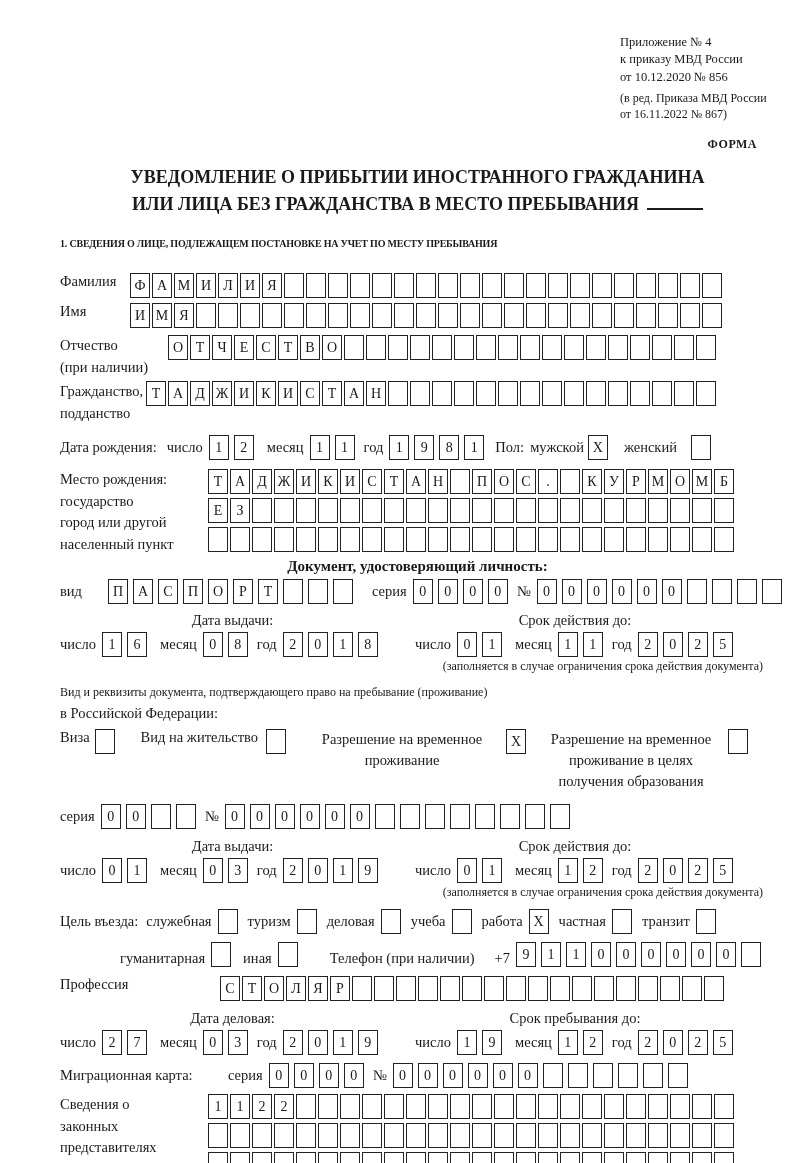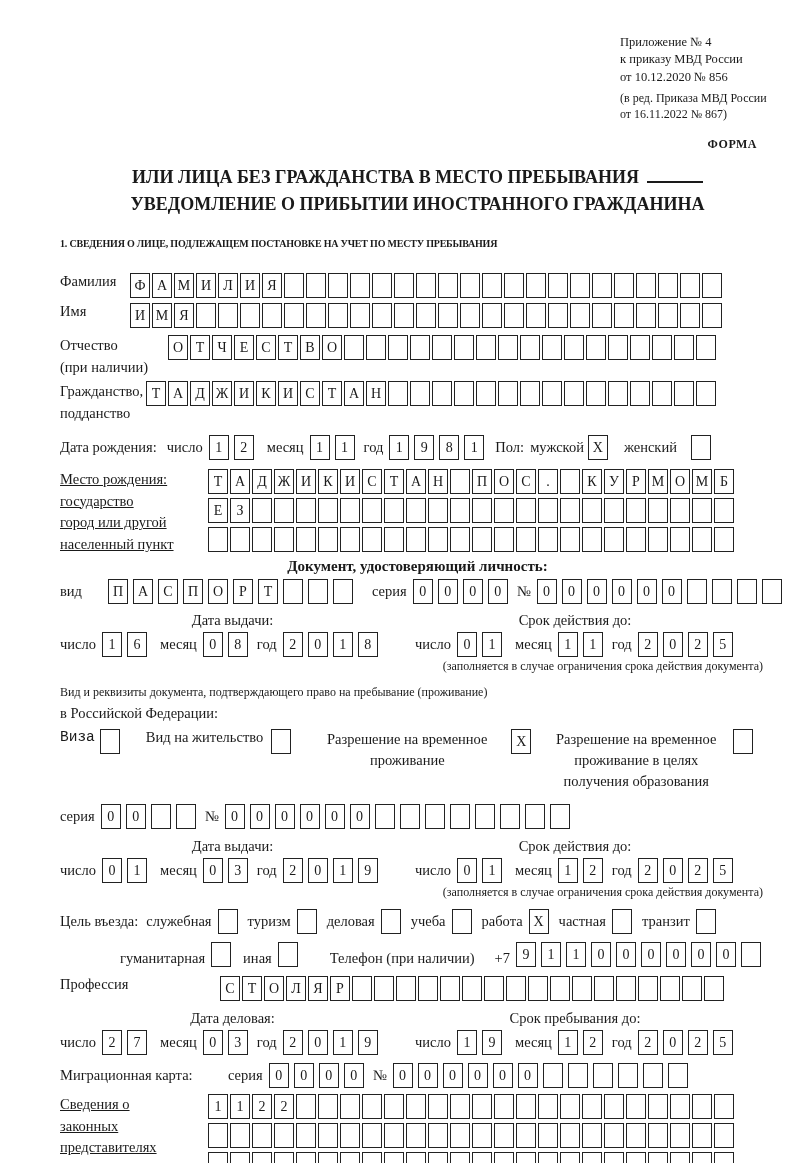--- a/index.html
+++ b/index.html
@@ -13,21 +13,21 @@
   .appendix .gap{height:4px;}
   .forma{margin-top:14px;margin-right:18px;text-align:right;font-weight:bold;font-size:12px;letter-spacing:.5px;}
   .title{margin-top:12px;text-align:center;font-weight:bold;font-size:18px;line-height:1.5;}
   .blank-line{display:inline-block;width:56px;border-bottom:2px solid #1a1a1a;height:12px;margin-left:8px;}
   .sec-head{margin-top:20px;font-weight:bold;font-size:10px;letter-spacing:-.2px;white-space:nowrap;}
 
   
   .row{display:flex;align-items:flex-start;margin-top:5px;font-size:14.5px;white-space:nowrap;}
   .lbl{flex:none;}
   .lblblock{flex:none;line-height:1.5;}
-  .w70{width:70px;}.w86{width:86px;}.w108{width:108px;}.w148{width:148px;text-decoration:underline;}.w160{width:160px;}
+  .w70{width:70px;}.w86{width:86px;}.w108{width:108px;}.w148{width:148px;}.w160{width:160px;}
   .strip{display:flex;flex:none;}
   .cell{flex:none;width:18px;height:23px;border:1.5px solid #222;margin-right:2px;
         text-align:center;font-size:14px;line-height:23px;background:#fff;}
   .strip.wide .cell{margin-right:5px;}
   .stack .strip{margin-bottom:4px;}
   .sub{flex:none;margin-right:6px;}
   .ml4{margin-left:4px;}.ml6{margin-left:6px;}.ml8{margin-left:8px;}.ml10{margin-left:10px;}
   .ml14{margin-left:14px;}.ml18{margin-left:18px;}.ml24{margin-left:24px;}
   .ml30{margin-left:30px;}.ml60{margin-left:60px;}
 
@@ -55,22 +55,22 @@
     <div>к приказу МВД России</div>
     <div>от 10.12.2020 № 856</div>
     <div class="gap"></div>
     <div class="ap-note">(в ред. Приказа МВД России</div>
     <div class="ap-note">от 16.11.2022 № 867)</div>
   </div>
 
   <div class="forma">ФОРМА</div>
 
   <div class="title">
+    <div>УВЕДОМЛЕНИЕ О ПРИБЫТИИ ИНОСТРАННОГО ГРАЖДАНИНА</div>
     <div><span>ИЛИ ЛИЦА БЕЗ ГРАЖДАНСТВА В МЕСТО ПРЕБЫВАНИЯ</span><span class="blank-line"></span></div>
-    <div>УВЕДОМЛЕНИЕ О ПРИБЫТИИ ИНОСТРАННОГО ГРАЖДАНИНА</div>
   </div>
 
   <div class="sec-head">1. СВЕДЕНИЯ О ЛИЦЕ, ПОДЛЕЖАЩЕМ ПОСТАНОВКЕ НА УЧЕТ ПО МЕСТУ ПРЕБЫВАНИЯ</div>
 
   <div class="row" style="margin-top:24px;">
     <span class="lbl w70">Фамилия</span>
     <span class="strip">
         <span class="cell">Ф</span>
         <span class="cell">А</span>
         <span class="cell">М</span>
@@ -404,21 +404,21 @@
         </span>
     </span>
   </div>
   <div class="note-right">(заполняется в случае ограничения срока действия документа)</div>
 
   <div class="para">Вид и реквизиты документа, подтверждающего право на пребывание (проживание)</div>
   <div class="para2">в Российской Федерации:</div>
 
   <div class="row" style="margin-top:7px;">
     <span class="chk-item">
-      <span class="sub" style="margin-right:5px;font-family:Liberation Mono, monospace;">Виза</span>
+      <span class="sub" style="margin-right:5px;">Виза</span>
       <span class="strip">
           <span class="cell"></span>
         </span>
     </span>
     <span class="chk-item ml24">
       <span class="sub" style="margin-right:8px;">Вид на жительство</span>
       <span class="strip">
           <span class="cell"></span>
         </span>
     </span>

